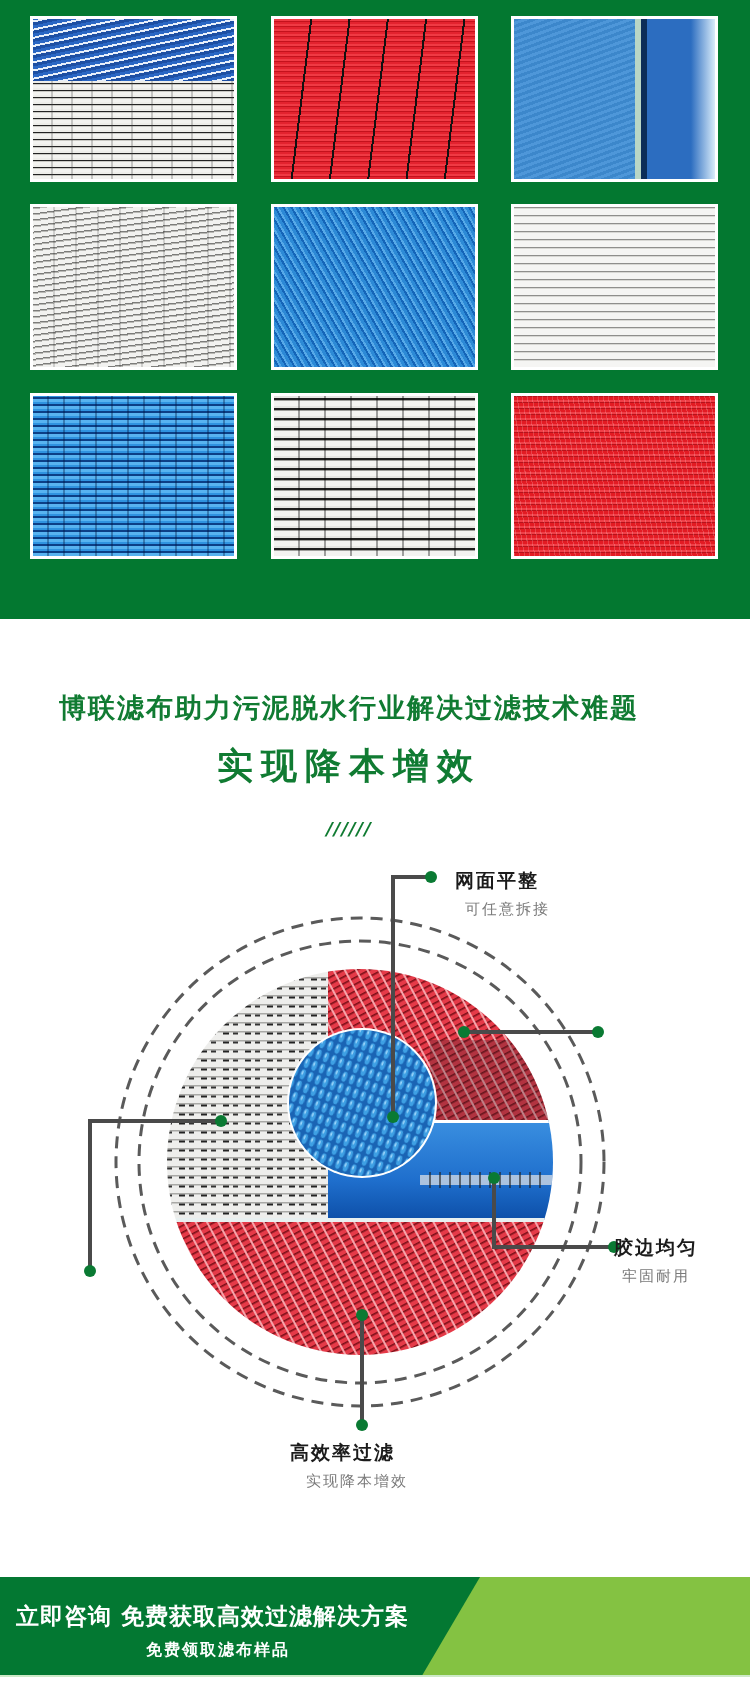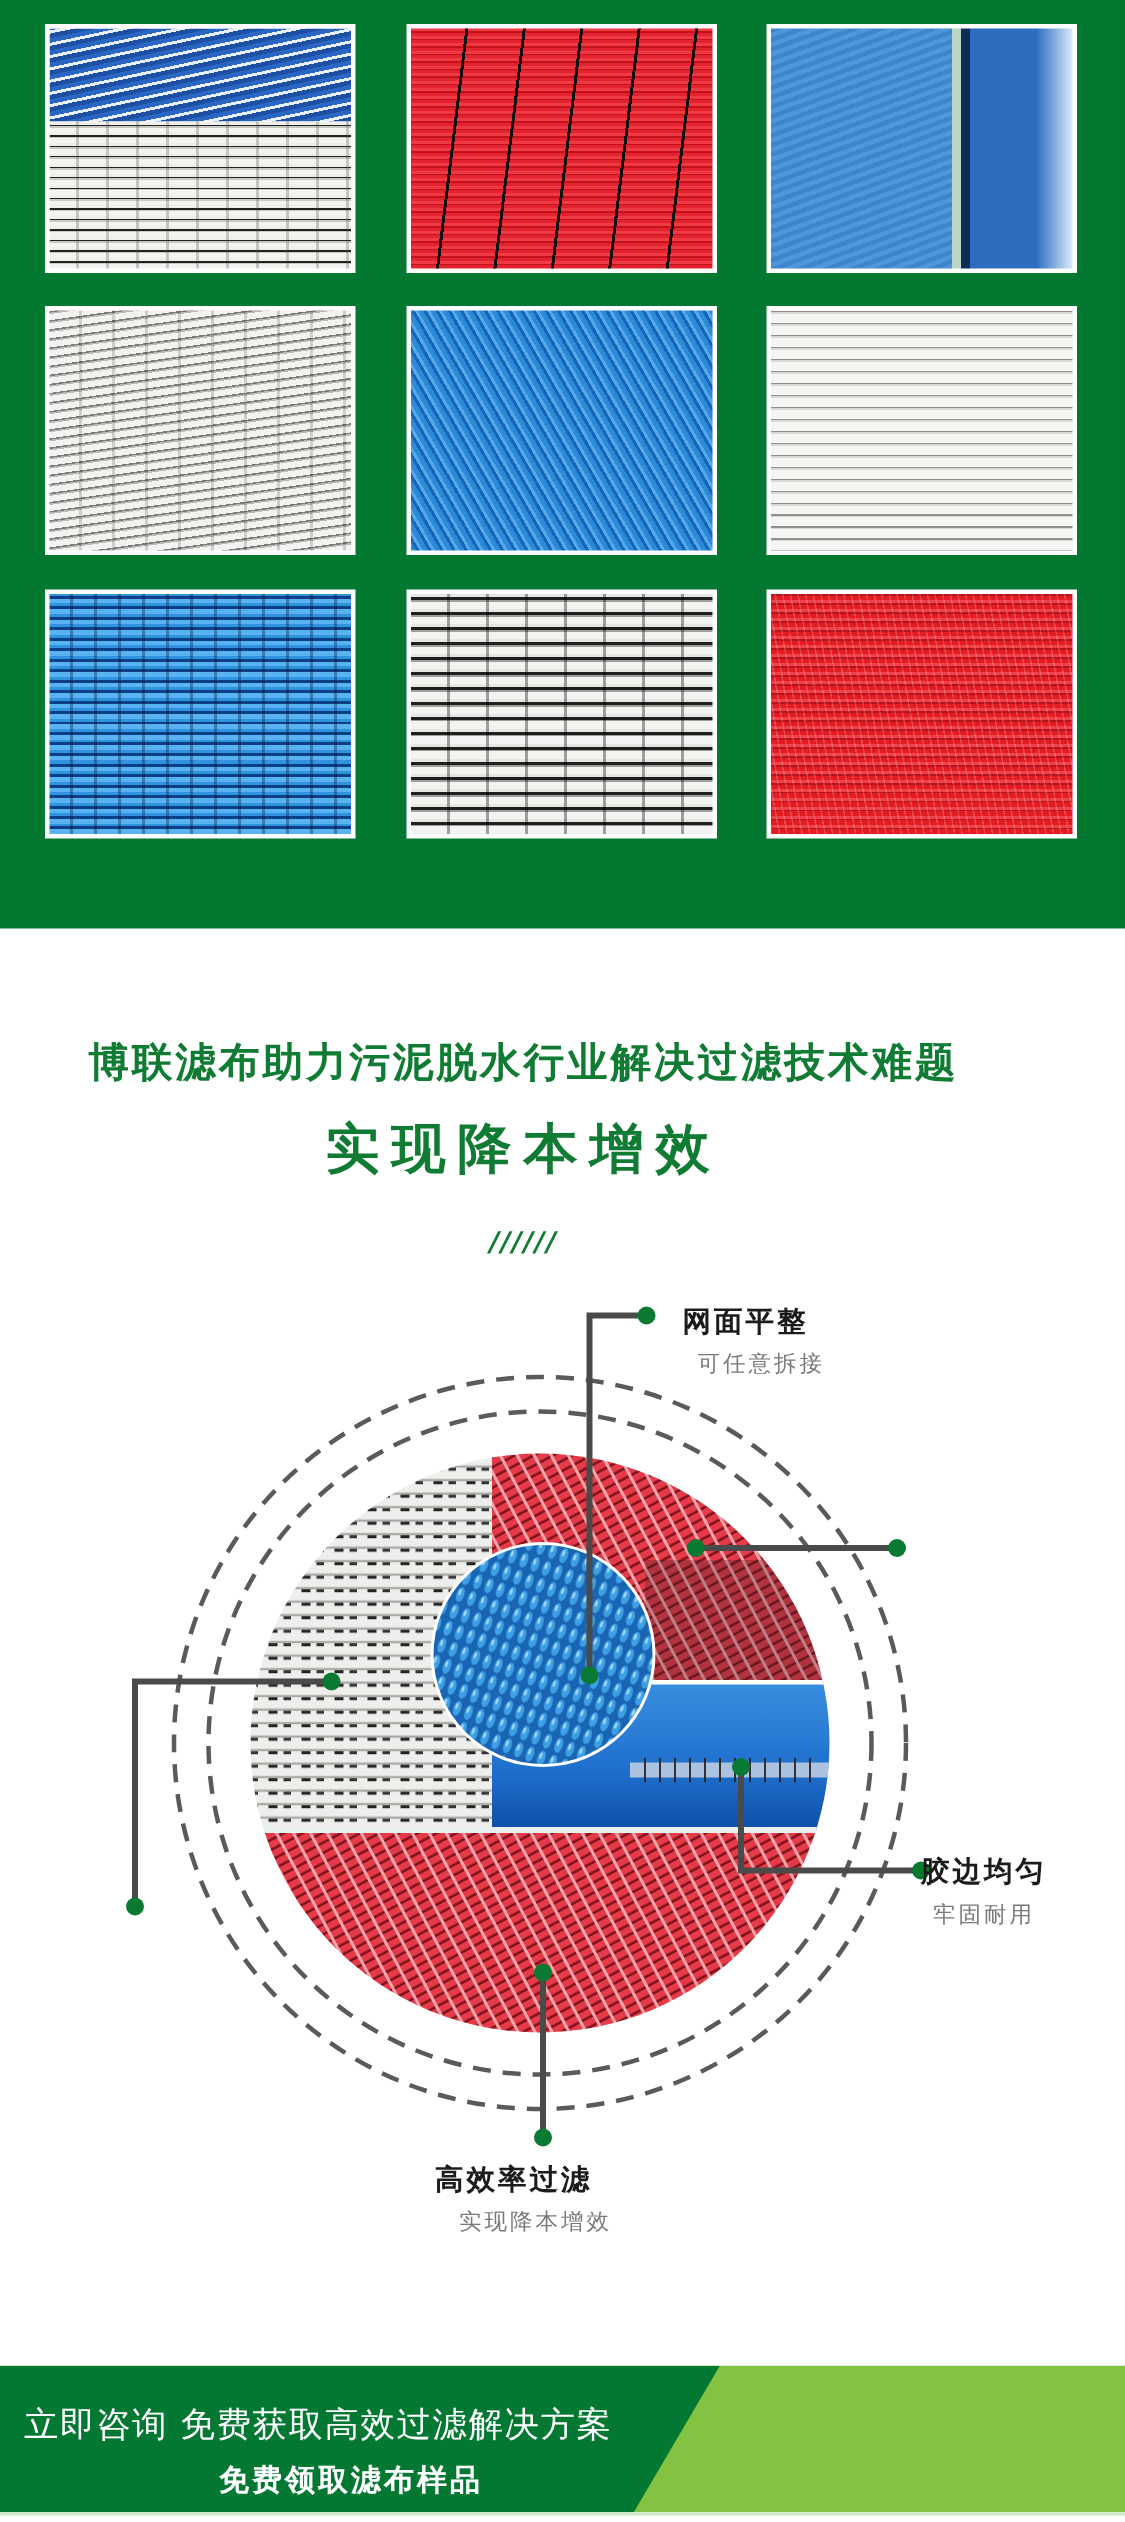--- a/index.html
+++ b/index.html
@@ -67,22 +67,22 @@
 
   .callout { position:absolute; }
   .callout .title { font-size:19px; font-weight:bold; color:#1b1b1b; letter-spacing:2px; white-space:nowrap; }
   .callout .desc { font-size:15px; color:#7a7a7a; letter-spacing:2px; white-space:nowrap; margin-top:6px; }
 
   
   .banner { position:absolute; left:0; top:1577px; width:750px; height:98px; overflow:hidden; }
   .banner .light { position:absolute; left:0; top:0; right:0; bottom:0; background:#84c242; }
   .banner .dark { position:absolute; left:0; top:0; width:480px; height:100%; background:#037832;
       clip-path: polygon(0 0, 100% 0, 88% 100%, 0 100%); }
-  .banner .b-main { position:absolute; left:16px; top:24px; font-size:23px; font-weight:normal; color:#fff; letter-spacing:1px; white-space:nowrap; }
-  .banner .b-sub { position:absolute; left:146px; top:63px; font-size:20px; font-weight:bold; color:#fff; letter-spacing:2px; white-space:nowrap; }
+  .banner .b-main { position:absolute; left:16px; top:24px; font-size:23px; font-weight:bold; color:#fff; letter-spacing:1px; white-space:nowrap; }
+  .banner .b-sub { position:absolute; left:146px; top:63px; font-size:16px; font-weight:bold; color:#fff; letter-spacing:2px; white-space:nowrap; }
   .banner-line { position:absolute; left:0; top:1675px; width:750px; height:2px; background:#cde9c7; }
 </style>
 </head>
 <body>
 
 <section class="gallery">
   <div class="tile" style="left:30px;top:16px;">
     <div class="sw t-bluewhite">
         <div class="top"></div>
         <div class="bot"></div>

